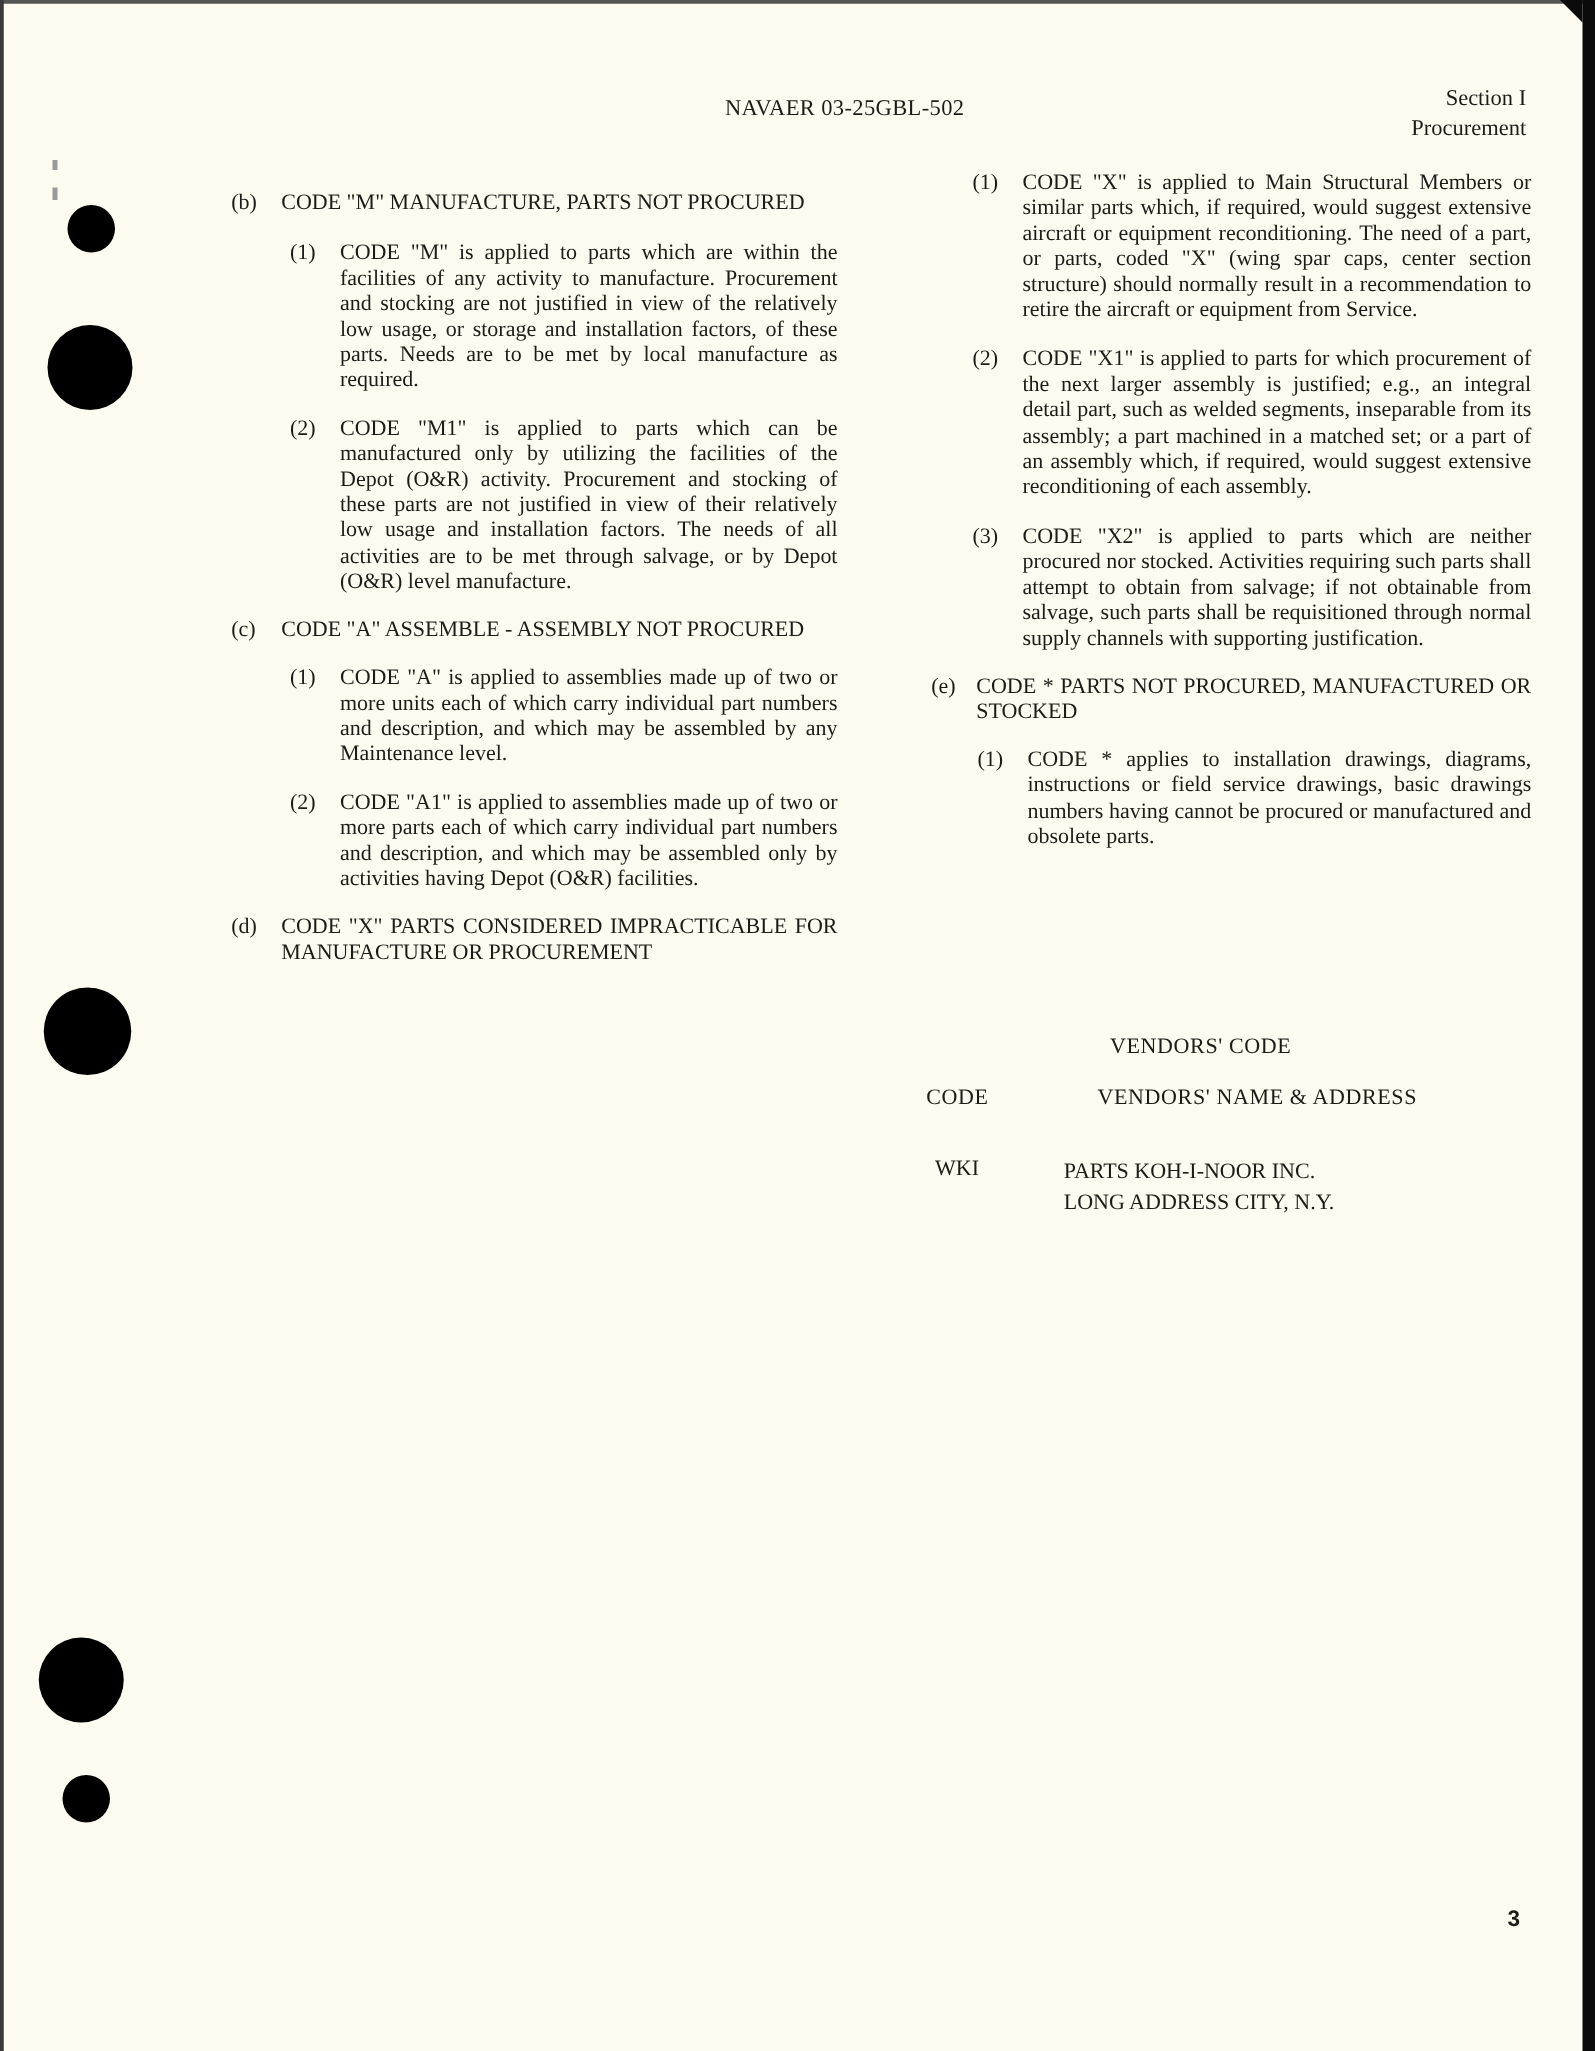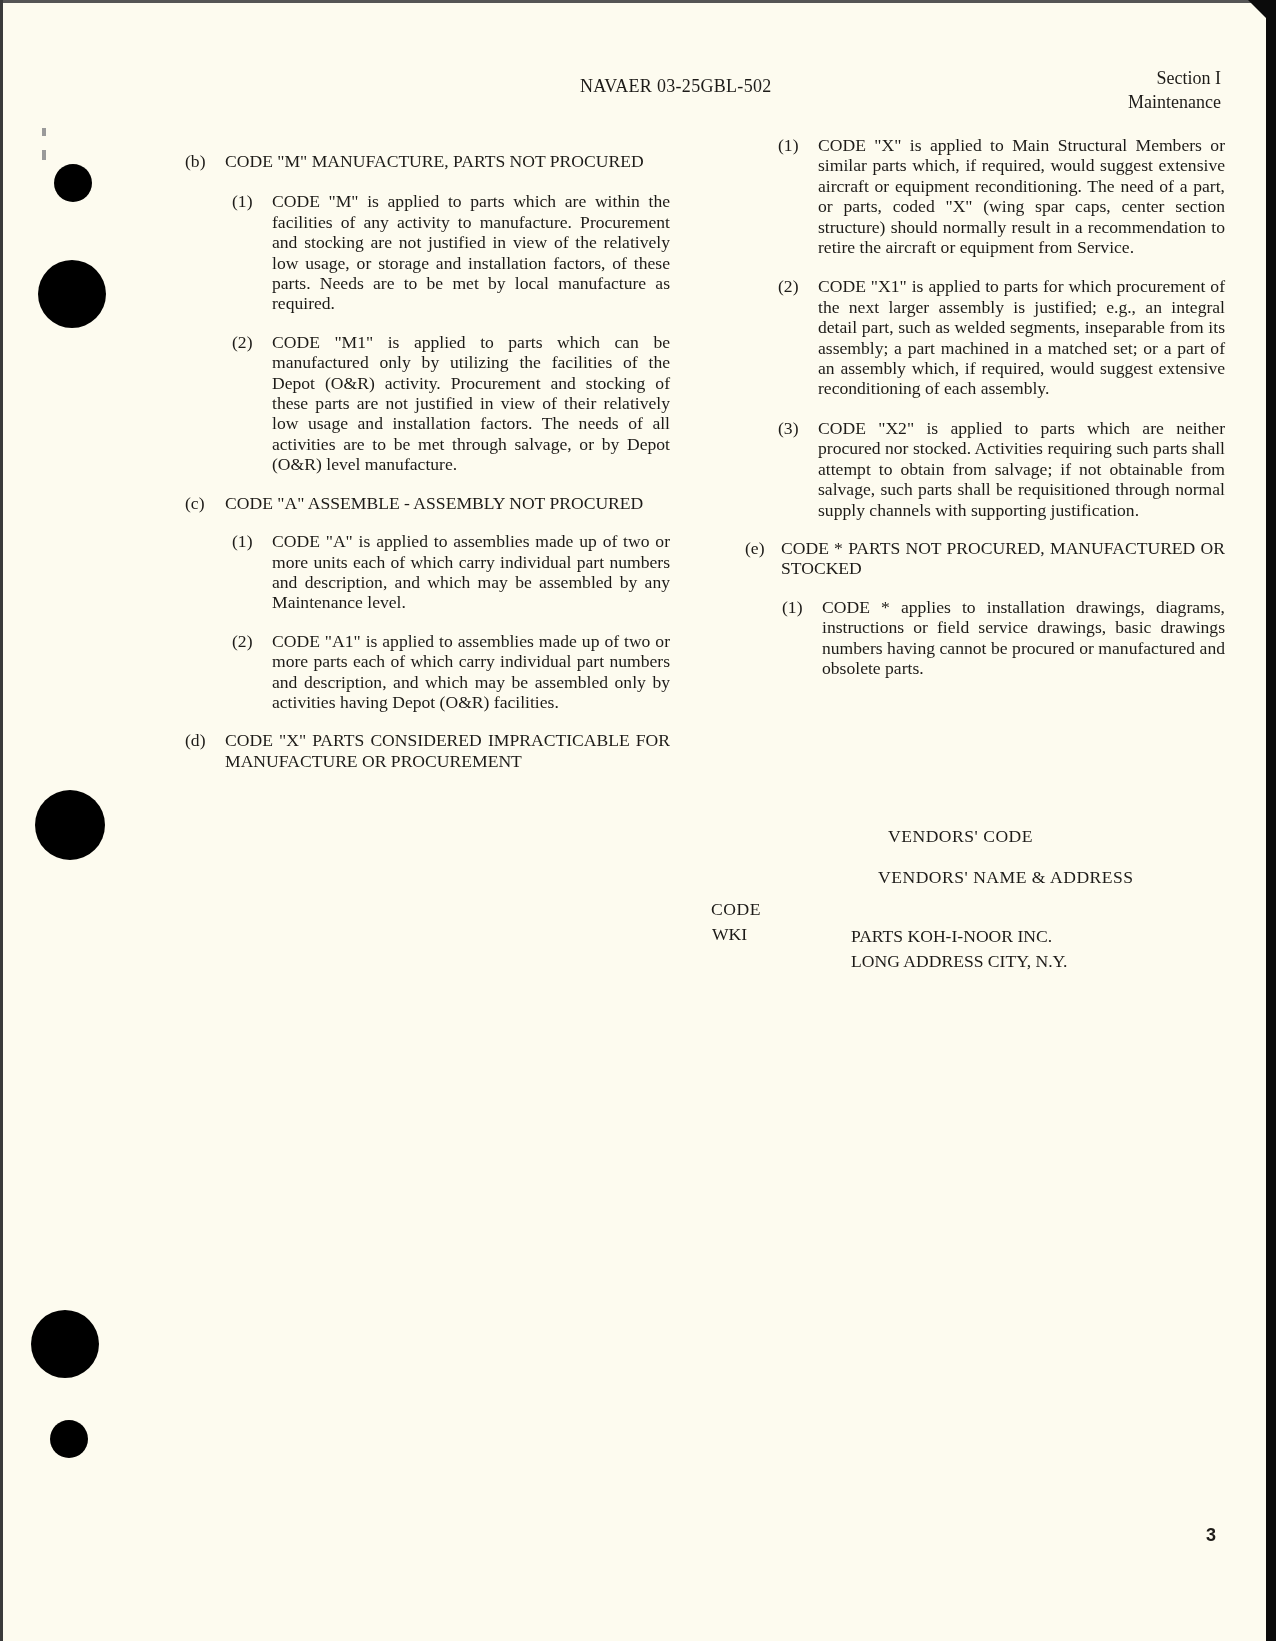--- a/index.html
+++ b/index.html
@@ -27,23 +27,23 @@
 
   .para { display: flex; }
   .para .label { flex: 0 0 auto; }
   .para .text { flex: 1 1 auto; text-align: justify; }
   .lvl1 .label { width: 40px; }
   .lvl2 { margin-left: 47px; }
   .lvl2 .label { width: 40px; }
   .cont { margin-left: 88px; text-align: justify; }
 
   .vendor-title { position: absolute; left: 888px; top: 826px; font-size: 17.6px; letter-spacing: 0.5px; }
-  .vendor-h-code { position: absolute; left: 711px; top: 867px; font-size: 17.6px; letter-spacing: 0.5px; margin-top: 32px; }
+  .vendor-h-code { position: absolute; left: 741px; top: 867px; font-size: 17.6px; letter-spacing: 0.5px; }
   .vendor-h-name { position: absolute; left: 878px; top: 867px; font-size: 17.6px; letter-spacing: 0.5px; }
-  .vendor-row-code { position: absolute; left: 712px; top: 924px; font-size: 17.6px; }
+  .vendor-row-code { position: absolute; left: 748px; top: 924px; font-size: 17.6px; }
   .vendor-row-name { position: absolute; left: 851px; top: 924px; font-size: 17.6px; line-height: 25px; }
 
   .page-number { position: absolute; left: 1206px; top: 1525px; font-family: "Liberation Sans", sans-serif; font-weight: bold; font-size: 18px; }
 </style>
 </head>
 <body>
 
 <div class="page-edge-top"></div>
 <div class="page-edge-left"></div>
 <div class="page-edge-right"></div>
@@ -54,21 +54,21 @@
 
 <div class="hole" style="left:54px;top:164px;width:38px;height:38px;"></div>
 <div class="hole" style="left:38px;top:260px;width:68px;height:68px;"></div>
 <div class="hole" style="left:35px;top:790px;width:70px;height:70px;"></div>
 <div class="hole" style="left:31px;top:1310px;width:68px;height:68px;"></div>
 <div class="hole" style="left:50px;top:1420px;width:38px;height:38px;"></div>
 
 <div class="header-doc">NAVAER 03-25GBL-502</div>
 <div class="header-sec">
   <div>Section I</div>
-  <div>Maintenance</div>
+  <div>Procurement</div>
 </div>
 
 <div class="col col-left">
 
   <div class="para lvl1" style="margin-top:20px;">
     <span class="label">(b)</span>
     <span class="text" style="text-align:left;">CODE "M" MANUFACTURE, PARTS NOT PROCURED</span>
   </div>
   <div class="para lvl2" style="margin-top:20px;">
     <span class="label">(1)</span>

